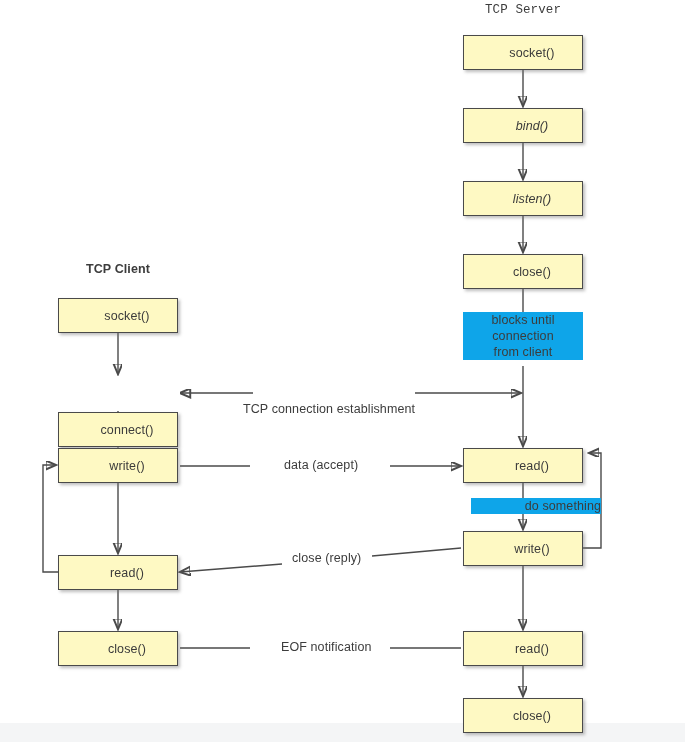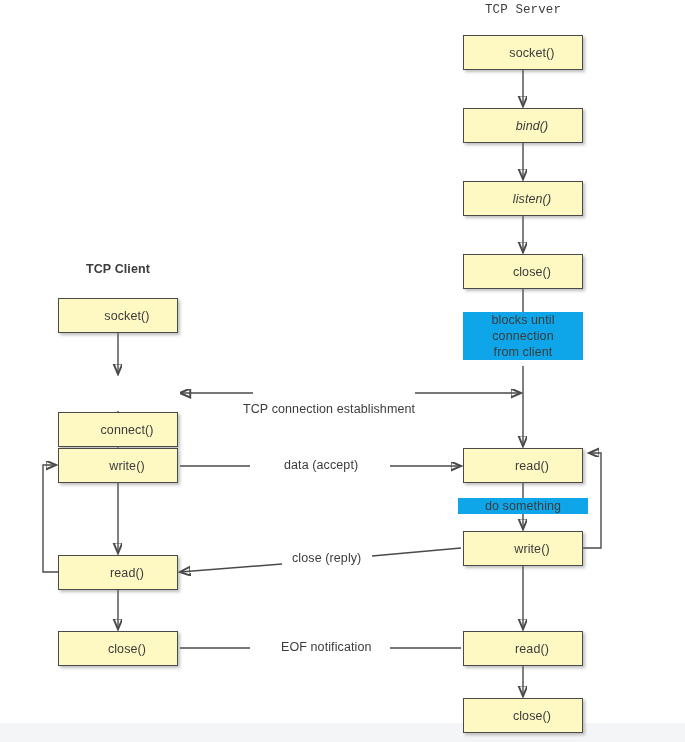--- a/index.html
+++ b/index.html
@@ -147,21 +147,21 @@
   <div class="node" style="left:463px; top:35px;">socket()</div>
   <div class="node" style="left:463px; top:108px;font-style:italic;">bind()</div>
   <div class="node" style="left:463px; top:181px;font-style:italic;">listen()</div>
   <div class="node" style="left:463px; top:254px;">close()</div>
   <div class="node" style="left:463px; top:448px;">read()</div>
   <div class="node" style="left:463px; top:531px;">write()</div>
   <div class="node" style="left:463px; top:631px;">read()</div>
   <div class="node" style="left:463px; top:698px;">close()</div>
 
   <div class="note" style="left:463px; top:312px; width:120px;">blocks until<br>connection<br>from client</div>
-  <div class="note" style="left:458px; top:498px; width:130px;">do something</div>
+  <div class="note" style="left:471px; top:498px; width:130px;text-align:right;">do something</div>
 
   <div class="edge-label" style="left:238px; top:402px;">TCP connection establishment</div>
   <div class="edge-label" style="left:279px; top:458px;">data (accept)</div>
   <div class="edge-label" style="left:287px; top:551px;">close (reply)</div>
   <div class="edge-label" style="left:276px; top:640px;">EOF notification</div>
 
   <div id="footer-band"></div>
 </div>
 
 </body></html>

